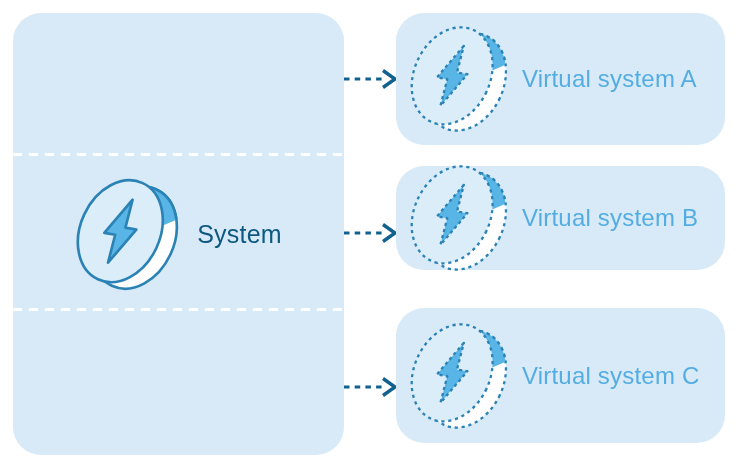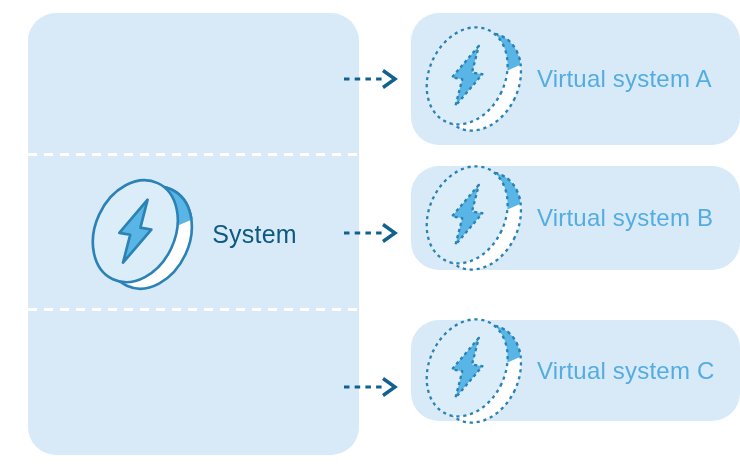--- a/index.html
+++ b/index.html
@@ -13,39 +13,39 @@
     --icon_rim:#ffffff;
     --arrow:#11618f;
     --separator:#ffffff;
   }
   html,body{margin:0;padding:0;background:#fff;}
   .canvas{
     position:relative;width:740px;height:471px;overflow:hidden;
     background:var(--canvas_bg);
     font-family:"Liberation Sans", sans-serif;
   }
-  .panel{position:absolute;background:var(--panel_bg);border-radius:28px;margin-left:15px;}
+  .panel{position:absolute;background:var(--panel_bg);border-radius:28px;}
   .panel-left{
     left:13px;top:13px;width:331px;height:442px;
     display:flex;align-items:center;justify-content:center;gap:17px;
   }
   .sep{
     position:absolute;left:0;width:100%;height:3px;
     background:repeating-linear-gradient(90deg,var(--separator) 0 9px,transparent 9px 16px);
   }
   .sep-1{top:140px;}
   .sep-2{top:295px;}
   .vpanel{
     left:396px;width:329px;
     display:flex;align-items:center;gap:13px;
     padding-left:13px;box-sizing:border-box;
   }
   .vp-a{top:13px;height:132px;}
   .vp-b{top:166px;height:104px;}
-  .vp-c{top:320px;height:101px;}
+  .vp-c{top:308px;height:135px;}
   .label-system{font-size:25px;font-weight:500;color:var(--system_label);letter-spacing:.2px;}
   .label-virtual{font-size:24px;font-weight:400;color:var(--virtual_label);letter-spacing:.2px;}
   .arrow{position:absolute;left:343px;width:57px;height:24px;}
   .arrow-a{top:67px;}
   .arrow-b{top:221px;}
   .arrow-c{top:375px;}
   .icon-disk{flex:0 0 auto;}
   .hidden-defs{position:absolute;width:0;height:0;}
 </style>
 </head>

